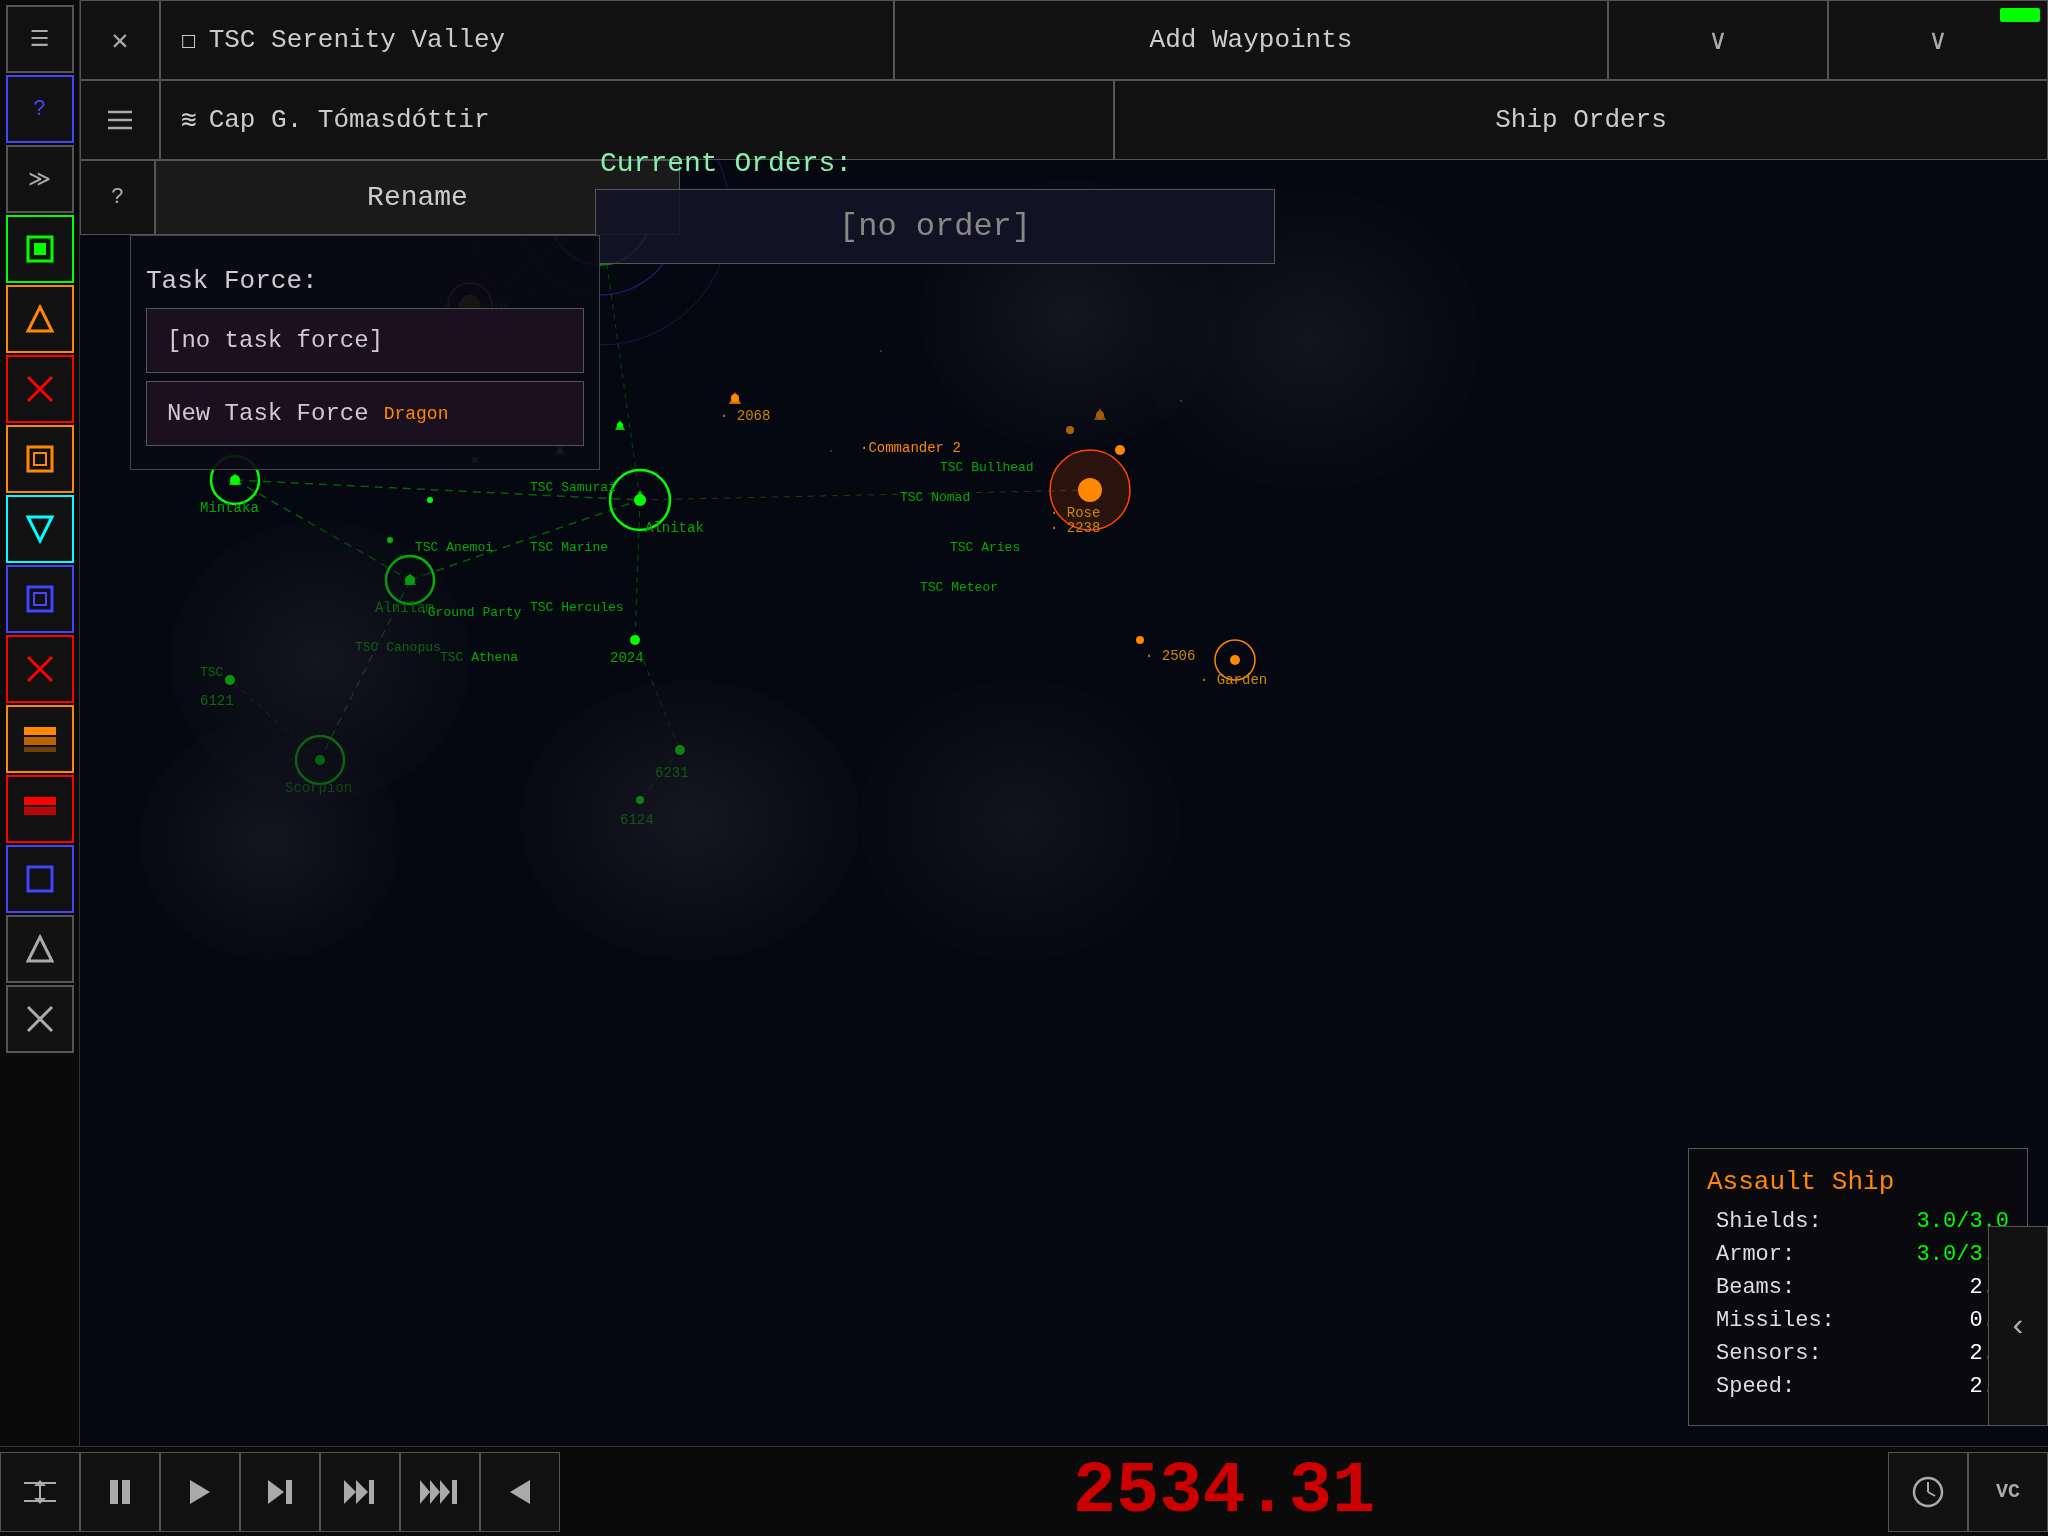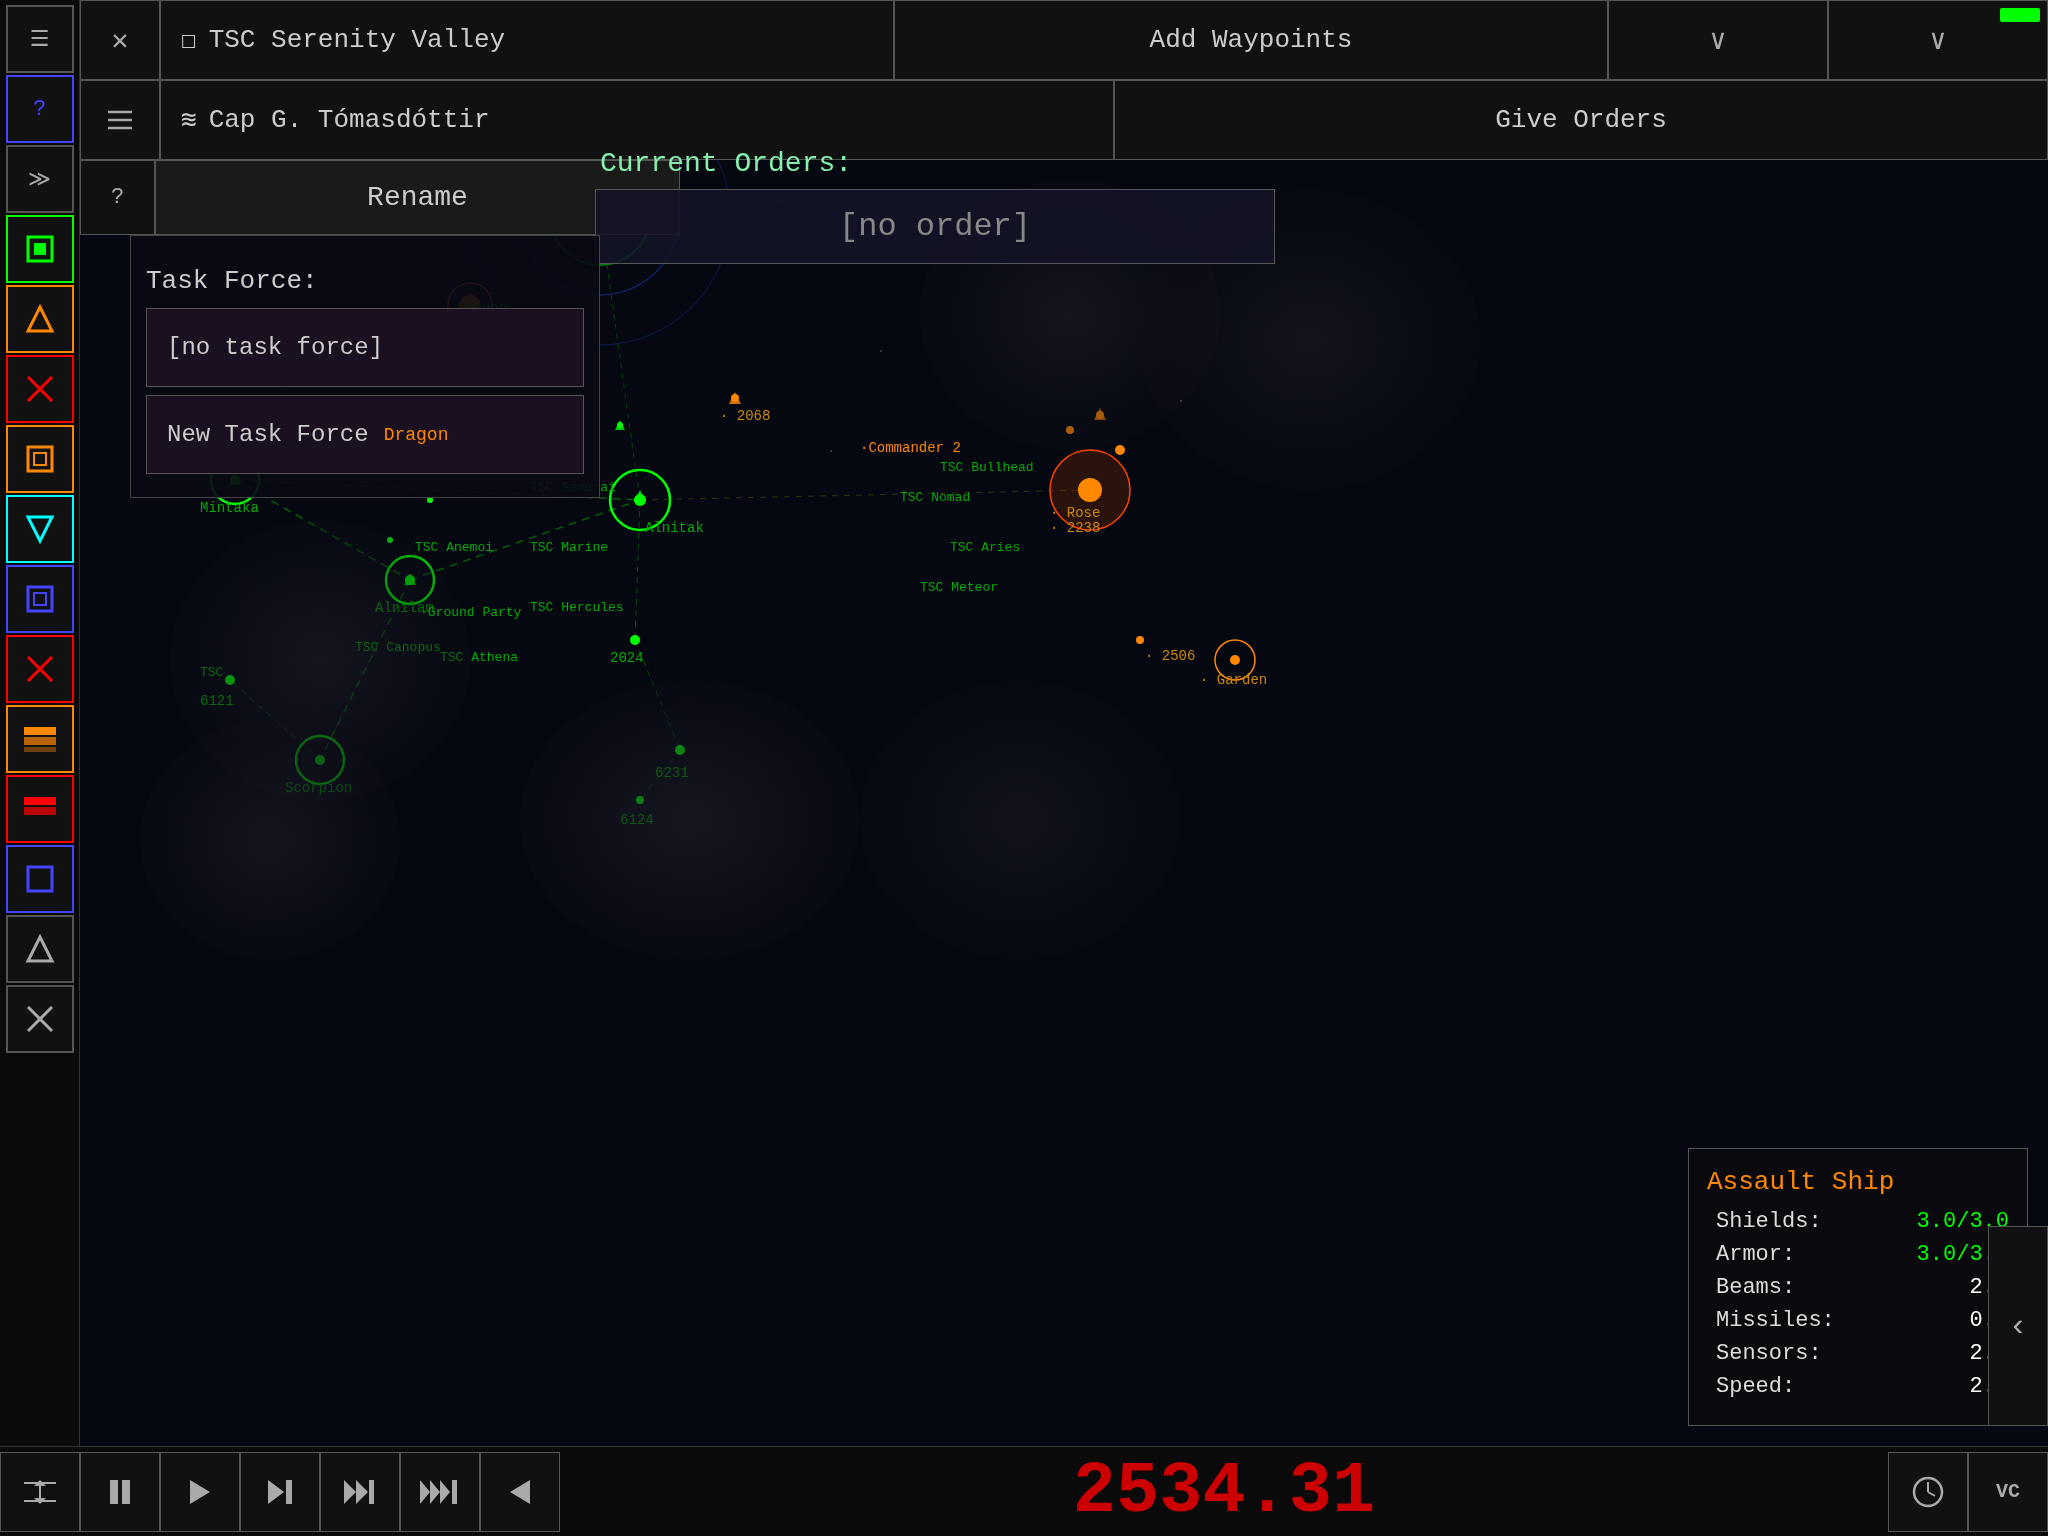--- a/index.html
+++ b/index.html
@@ -206,21 +206,21 @@
       padding: 15px;
     }
     .tf-title {
       font-size: 26px;
       color: #ccc;
       margin-bottom: 12px;
       margin-top: 15px;
     }
     .tf-option {
       width: 100%;
-      height: 79px;
+      height: 65px;
       border: 1px solid #555;
       background: #1a1020;
       display: flex;
       align-items: center;
       padding-left: 20px;
       font-size: 24px;
       color: #ccc;
       cursor: pointer;
       margin-bottom: 8px;
     }
@@ -439,21 +439,21 @@
         <line x1="4" y1="8" x2="28" y2="8" stroke="#aaa" stroke-width="2.5"></line>
         <line x1="4" y1="16" x2="28" y2="16" stroke="#aaa" stroke-width="2.5"></line>
         <line x1="4" y1="24" x2="28" y2="24" stroke="#aaa" stroke-width="2.5"></line>
       </svg>
   </div>
   <div class="top-location-btn">
     <span>≋</span>
     <span>Cap G. Tómasdóttir</span>
   </div>
   <div class="top-action-btn">
-    <span>Give Orders</span>
+    <span>Ship Orders</span>
   </div>
 </div>
 
 <div id="thirdbar">
   <div class="rename-btn">?</div>
   <div class="rename-label">Rename</div>
 </div>
 
 <div id="orders-panel">
   <div class="orders-title">Current Orders:</div>

